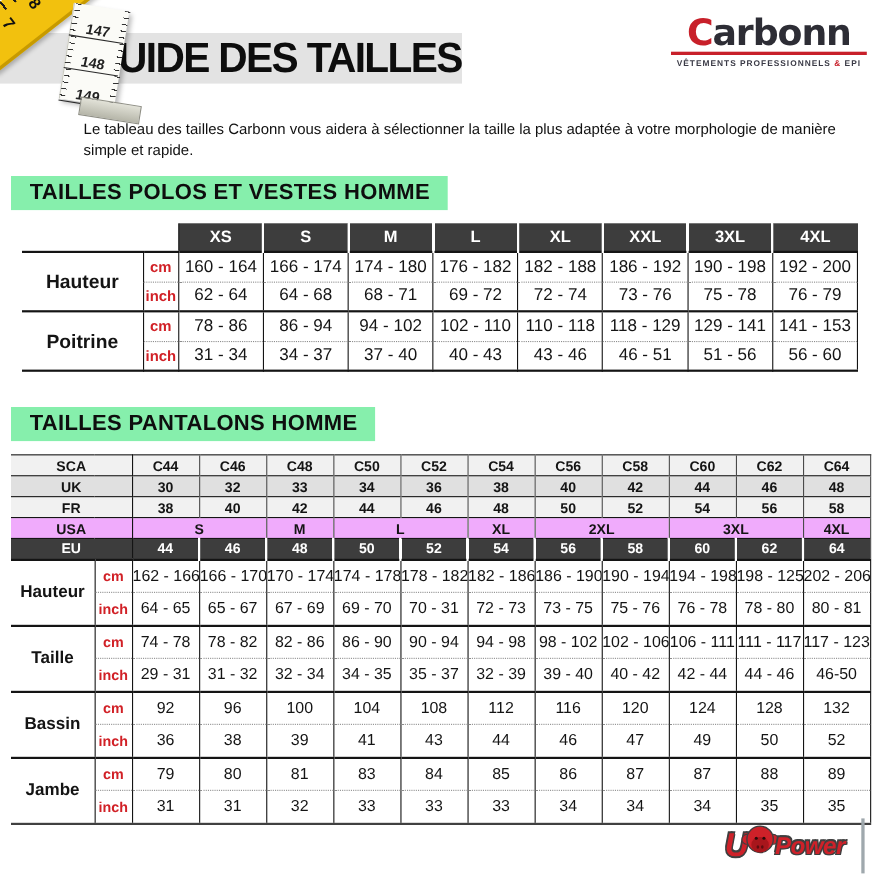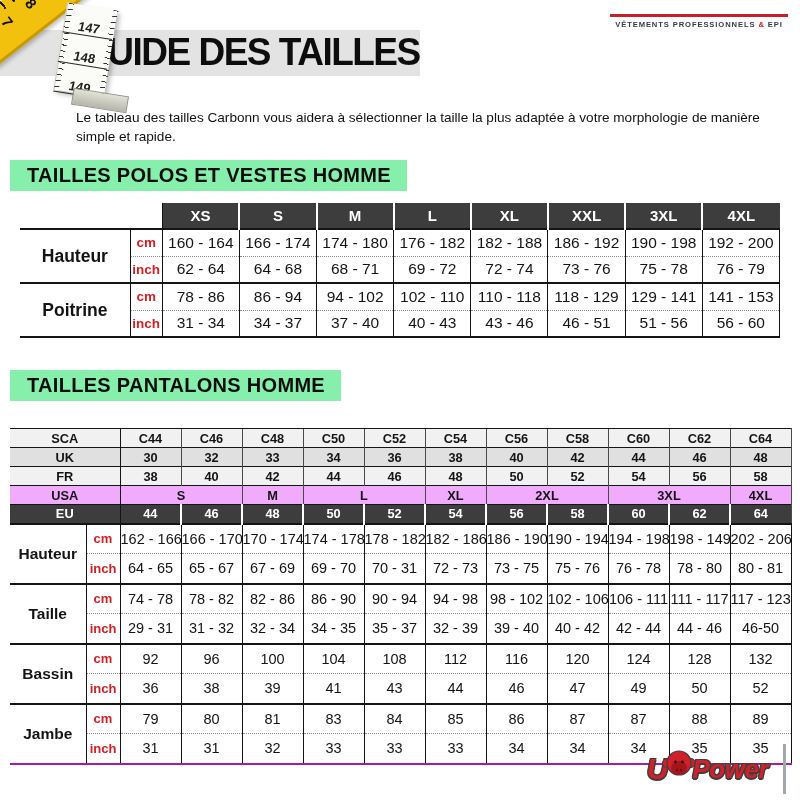--- a/index.html
+++ b/index.html
@@ -94,21 +94,21 @@
   #t1 tr.inch-row td{border-top:1.2px dotted #8c8c8c;}
   #t1 .row-label{font-size:17.5px;font-weight:700;background:#fff;}
   #t1 .unit-cell{
     color:#d12026;font-weight:700;font-size:13.5px;
     border-left:1.6px solid #141414;border-right:1.6px solid #141414;
   }
   #t1 td.val{font-size:15.5px;border-left:1.6px solid #141414;}
   #t1 td.val.last{border-right:1.6px solid #141414;}
 
   
-  #t2{position:absolute;top:428px;left:10px;width:781px;border-bottom:2px solid #a21caf;}
+  #t2{position:absolute;top:413px;left:10px;width:781px;border-bottom:2px solid #404040;}
   #t2 tr.conv{height:19px;font-size:12.8px;font-weight:700;}
   #t2 tr.conv th, #t2 tr.conv td{border-top:1.8px solid #141414;}
   #t2 tr.conv th{border-right:1.8px solid #141414;}
   #t2 tr.conv td{border-left:1px solid #4a4a4a;}
   #t2 tr.conv td.first{border-left:none;margin-top:10px;}
   #t2 tr.conv td.last{border-right:1px solid #4a4a4a;}
   #t2 tr.conv.light{background:#f1f1f1;}
   #t2 tr.conv.mid{background:#e0e0e0;}
   #t2 tr.conv.gray{background:#f0abfc;}
   #t2 tr.conv.dark{background:#3d3d3d;color:#fff;}
@@ -127,21 +127,21 @@
 
   
   .upower{
     position:absolute;right:14px;bottom:6px;height:50px;display:flex;align-items:center;gap:1px;
   }
   .up-text{
     font-weight:800;font-style:italic;color:#ce2129;
     text-shadow:-1.2px -1.2px 0 #3f3f3f,1.2px -1.2px 0 #3f3f3f,-1.2px 1.2px 0 #3f3f3f,1.2px 1.2px 0 #3f3f3f,0 1.6px 0 #3f3f3f;
   }
   .up-u{font-size:30px;}
-  .up-power{font-size:26px;letter-spacing:-.5px;}
+  .up-power{font-size:22px;letter-spacing:-.5px;}
   .gorilla{margin:0 -6px 6px -8px;}
   .up-bar{width:3px;height:50px;background:#9fa8ad;margin-left:14px;}
 </style>
 </head>
 <body>
 
 <div class="tape">
   <div class="tape-yellow">
     <div class="ticks"></div>
     <div class="nums">
@@ -155,20 +155,21 @@
     <div class="tw-row">149</div>
   </div>
   <div class="tape-end"></div>
 </div>
 
 <div class="banner">
   <div class="title">GUIDE DES TAILLES</div>
 </div>
 
 <div class="carbonn">
+  <div class="word"><span class="c-red">C</span><span>arbonn</span></div>
   <div class="rule"></div>
   <div class="tagline"><span>VÊTEMENTS PROFESSIONNELS</span> <span class="amp">&amp;</span> <span>EPI</span></div>
 </div>
 
 <p class="intro">Le tableau des tailles Carbonn vous aidera à sélectionner la taille la plus adaptée à votre morphologie de manière simple et rapide.</p>
 
 <div class="sec-head" id="sec1">TAILLES POLOS ET VESTES HOMME</div>
 <table id="t1">
     <colgroup>
       <col style="width: 110px;">
@@ -332,21 +333,21 @@
         <td class="unit-cell">cm</td>
         <td class="val">162 - 166</td>
         <td class="val">166 - 170</td>
         <td class="val">170 - 174</td>
         <td class="val">174 - 178</td>
         <td class="val">178 - 182</td>
         <td class="val">182 - 186</td>
         <td class="val">186 - 190</td>
         <td class="val">190 - 194</td>
         <td class="val">194 - 198</td>
-        <td class="val">198 - 149</td>
+        <td class="val">198 - 125</td>
         <td class="val last">202 - 206</td>
       </tr>
       <tr class="inch-row body-row">
         <td class="unit-cell">inch</td>
         <td class="val">64 - 65</td>
         <td class="val">65 - 67</td>
         <td class="val">67 - 69</td>
         <td class="val">69 - 70</td>
         <td class="val">70 - 31</td>
         <td class="val">72 - 73</td>

